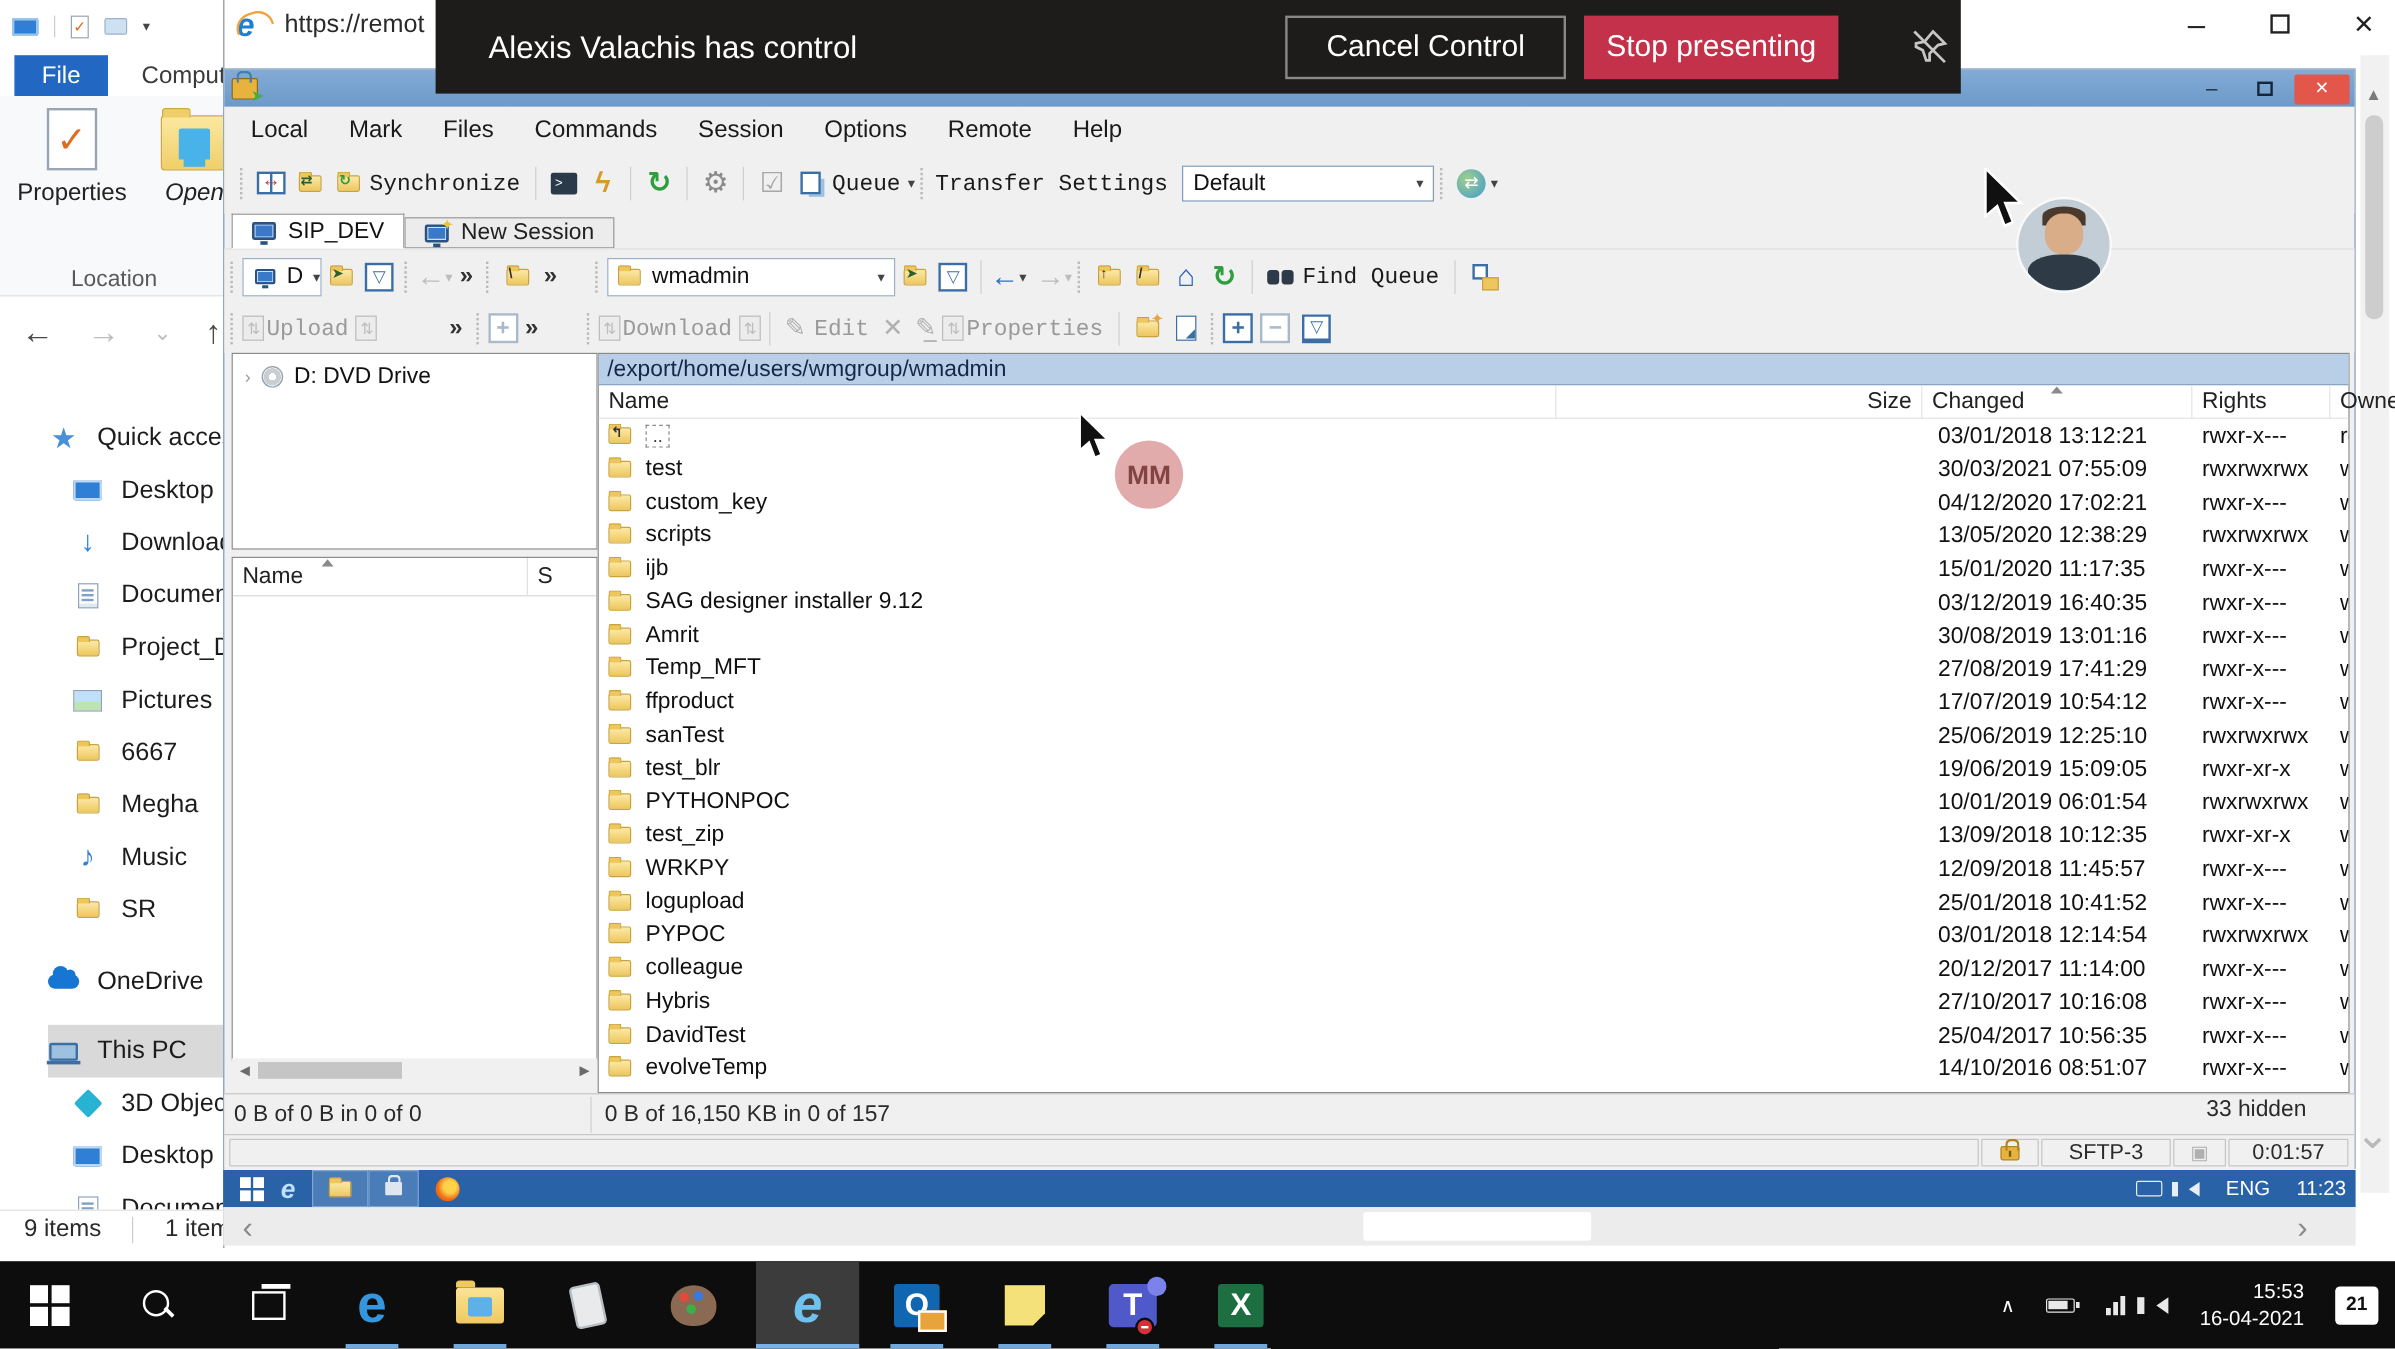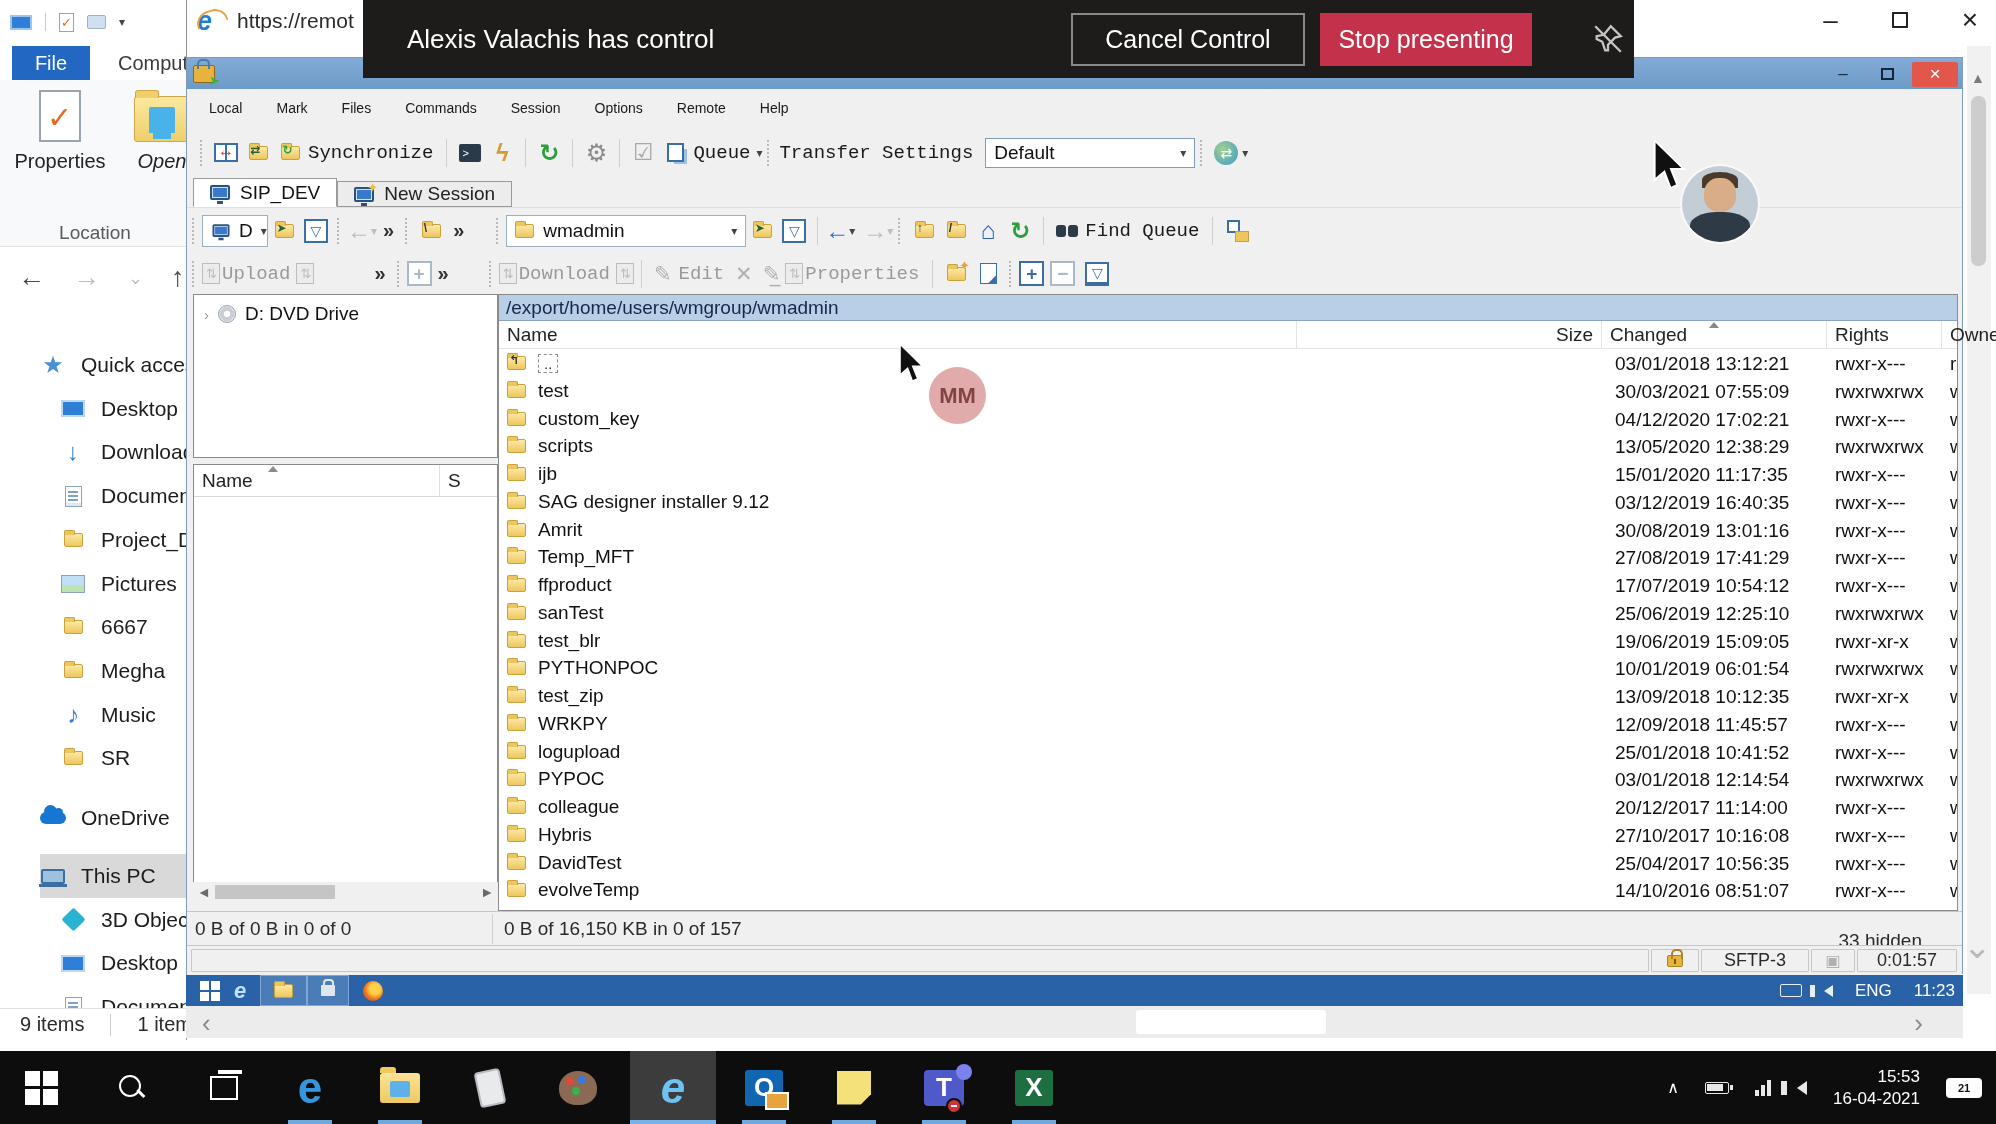--- a/index.html
+++ b/index.html
@@ -79,21 +79,21 @@
   #winscp { left:186px; top:57px; width:1777px; height:917px; background:#f0f0f0; border:1px solid #7f9db9; z-index:3; font-size:19px; color:#111; }
   #ws-title { position:absolute; left:0; top:0; width:100%; height:31px; background:linear-gradient(#83abd6,#6c9ac9); display:flex; align-items:center; }
   .ws-appicon { position:relative; width:22px; height:18px; margin-left:6px; background:#e8b33c; border:1px solid #8a6a1a; border-radius:2px; }
   .ws-appicon::before { content:""; position:absolute; left:3px; top:-7px; width:9px; height:8px; border:2px solid #4a7ab0; border-bottom:none; border-radius:5px 5px 0 0; }
   .ws-appicon::after { content:"➤"; position:absolute; right:-6px; bottom:-6px; color:#3faf3f; font-size:13px; }
   #ws-controls { position:absolute; right:4px; top:3px; display:flex; gap:6px; align-items:center; height:26px; }
   .wsc { width:38px; height:25px; display:flex; align-items:center; justify-content:center; font-size:17px; color:#16263a; }
   .wsc-close { background:#e2574a; border-radius:2px; color:#fff; font-size:19px; width:46px; }
   .wsc-max { width:13px; height:12px; border:2px solid #16263a; }
   #ws-menubar { position:absolute; left:0; top:31px; width:100%; height:38px; display:flex; align-items:center; gap:34px; padding-left:22px; background:#f0f0f0; }
-  .menu-item { font-size:14px; color:#1a1a1a; }
+  .menu-item { font-size:20px; color:#1a1a1a; }
   #ws-toolbar { position:absolute; left:0; top:69px; width:100%; height:51px; display:flex; align-items:center; padding-left:8px; background:#f0f0f0; }
   .tbi { width:32px; height:30px; display:flex; align-items:center; justify-content:center; flex:none; }
   .ic-cols { width:24px; height:19px; border:2px solid #3a6ea5; background:#fff; position:relative; }
   .ic-cols::before { content:""; position:absolute; left:9px; top:0; width:2px; height:15px; background:#3a6ea5; }
   .ic-cols::after { content:"↔"; position:absolute; left:2px; top:-3px; color:#c43a2a; font-size:16px; font-weight:bold; }
   .ic-console { width:22px; height:18px; background:#2b3a4a; border-radius:2px; color:#fff; font-size:11px; display:flex; align-items:center; padding-left:3px; }
   .ic-bolt { color:#d69a2d; font-size:24px; font-weight:bold; }
   .ic-refresh { color:#2e9e3e; font-size:24px; font-weight:bold; }
   .ic-gear { color:#8a8a8a; font-size:24px; }
   .ic-checklist { color:#a8a8a8; font-size:23px; }
@@ -163,21 +163,21 @@
   .frow .fname { position:absolute; left:8px; top:0; height:28px; display:flex; align-items:center; gap:12px; }
   .frow .fchanged { position:absolute; left:1116px; top:4px; }
   .frow .frights { position:absolute; left:1336px; top:4px; }
   .frow .fowner { position:absolute; left:1451px; top:4px; }
   .updots { border:1px dashed #8a8a8a; padding:0 5px; font-size:15px; line-height:17px; color:#333; }
   
   #ws-statusrow { position:absolute; left:0; top:853px; width:100%; height:34px; background:#f0f0f0; border-top:1px solid #c6c6c6; font-size:19px; color:#2a2a2a; }
   #st-left { position:absolute; left:8px; top:6px; }
   #st-sep1 { position:absolute; left:305px; top:2px; width:1px; height:30px; background:#cfcfcf; }
   #st-right { position:absolute; left:317px; top:6px; }
-  #st-hidden { position:absolute; right:40px; top:18px; }
+  #st-hidden { position:absolute; right:40px; top:2px; }
   #ws-winstatus { position:absolute; left:0; top:887px; width:100%; height:40px; background:#f0f0f0; border-top:1px solid #c6c6c6; }
   .stcell { position:absolute; top:3px; height:23px; display:flex; align-items:center; justify-content:center; border:1px solid #c6c6c6; border-radius:1px; font-size:18px; color:#2a2a2a; }
   #stc-main { left:4px; width:1458px; }
   #stc-lock { left:1464px; width:48px; }
   #stc-proto { left:1514px; width:108px; }
   #stc-srv { left:1624px; width:44px; color:#b0b0b0; font-size:16px; }
   #stc-time { left:1670px; width:100px; }
 
   
   #remote-taskbar { left:186px; top:975px; width:1777px; height:31px; background:#2a62a8; z-index:3; display:flex; align-items:center; color:#fff; }
@@ -243,21 +243,21 @@
   #tray { position:absolute; right:0; top:0; height:73px; display:flex; align-items:center; gap:26px; padding-right:14px; color:#fff; }
   .tray-chev { font-size:16px; }
   .ic-batt { position:relative; width:24px; height:12px; border:1.5px solid #e8e8e8; border-radius:2px; }
   .ic-batt::before { content:""; position:absolute; left:1px; top:1px; width:16px; height:7px; background:#e8e8e8; }
   .ic-batt::after { content:""; position:absolute; right:-5px; top:2px; width:3px; height:5px; background:#e8e8e8; }
   .ic-wifi { display:flex; align-items:flex-end; gap:2px; }
   .ic-wifi span { width:4px; background:#e8e8e8; }
   .ic-spk { width:0; height:0; border-top:7px solid transparent; border-bottom:7px solid transparent; border-right:10px solid #e8e8e8; position:relative; }
   .ic-spk::before { content:""; position:absolute; left:-16px; top:-7px; width:6px; height:14px; background:#e8e8e8; }
   #clock { text-align:right; font-size:17px; line-height:22px; }
-  #notif-badge { width:36px; height:20px; background:#fff; border-radius:4px; color:#111; font-size:11px; font-weight:bold; display:flex; align-items:center; justify-content:center; }
+  #notif-badge { width:36px; height:32px; background:#fff; border-radius:4px; color:#111; font-size:16px; font-weight:bold; display:flex; align-items:center; justify-content:center; }
 </style>
 </head>
 <body>
 
 <div class="screen">
 
   <div class="abs" id="explorer">
     <div class="abs" id="qat">
       <span class="ic-mon-sm"></span>
       <span class="qat-sep"></span>

